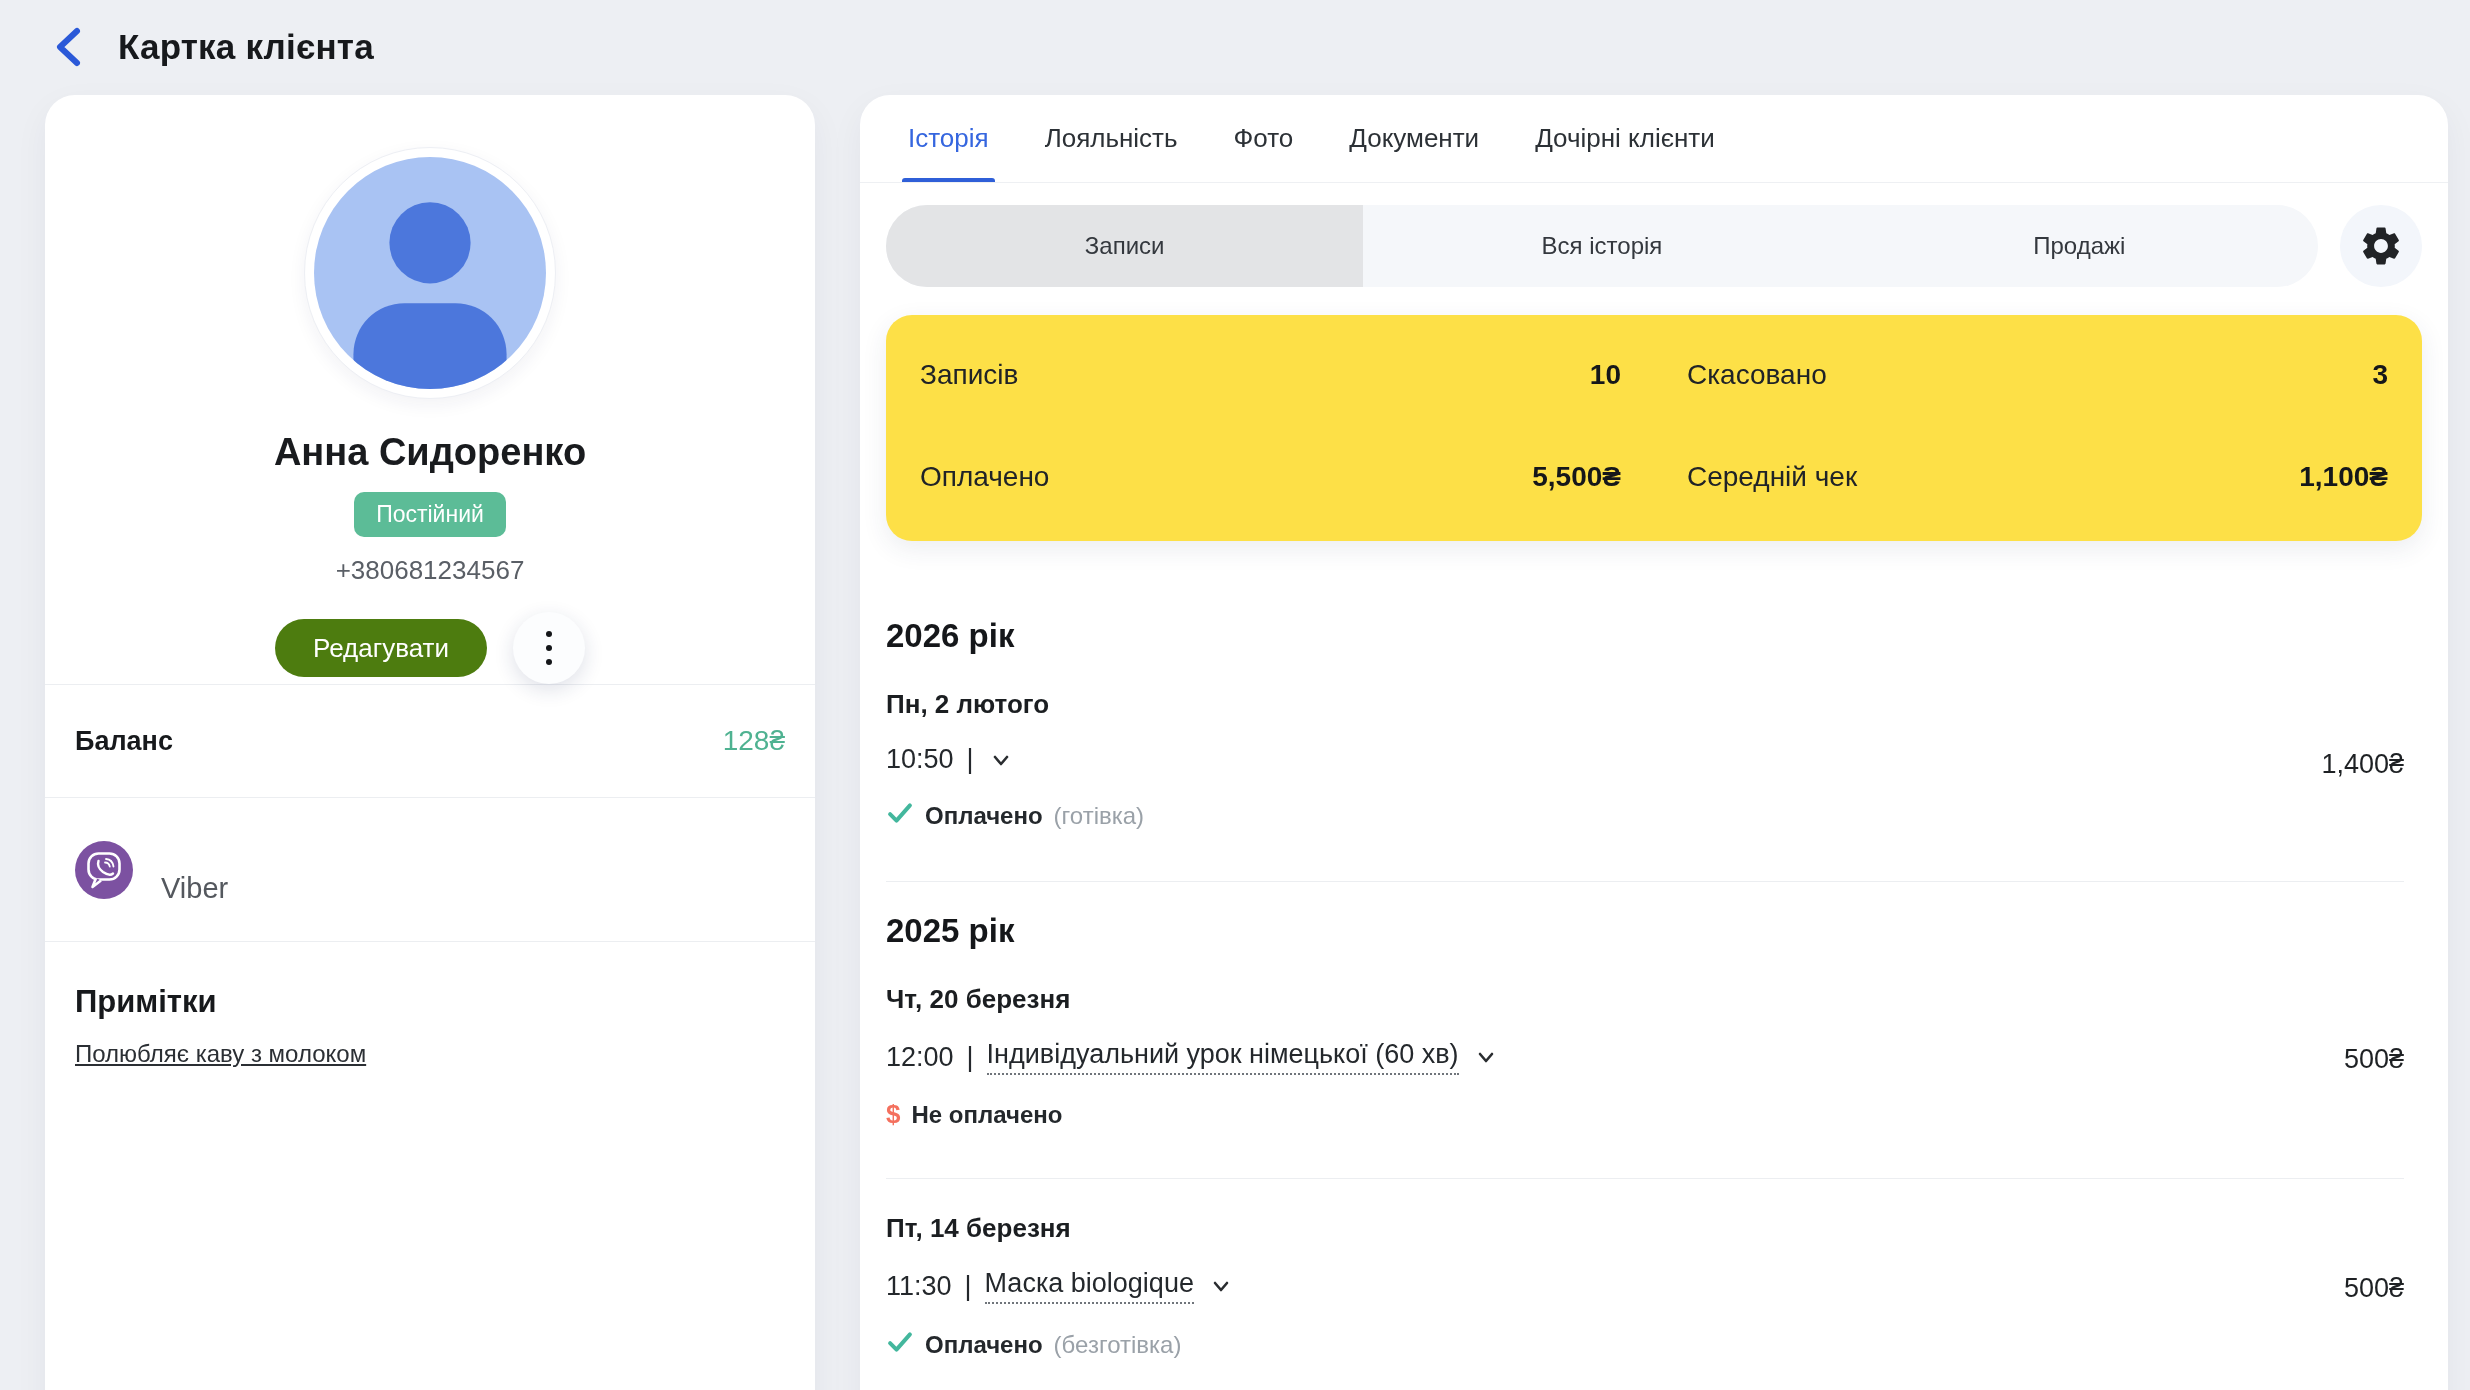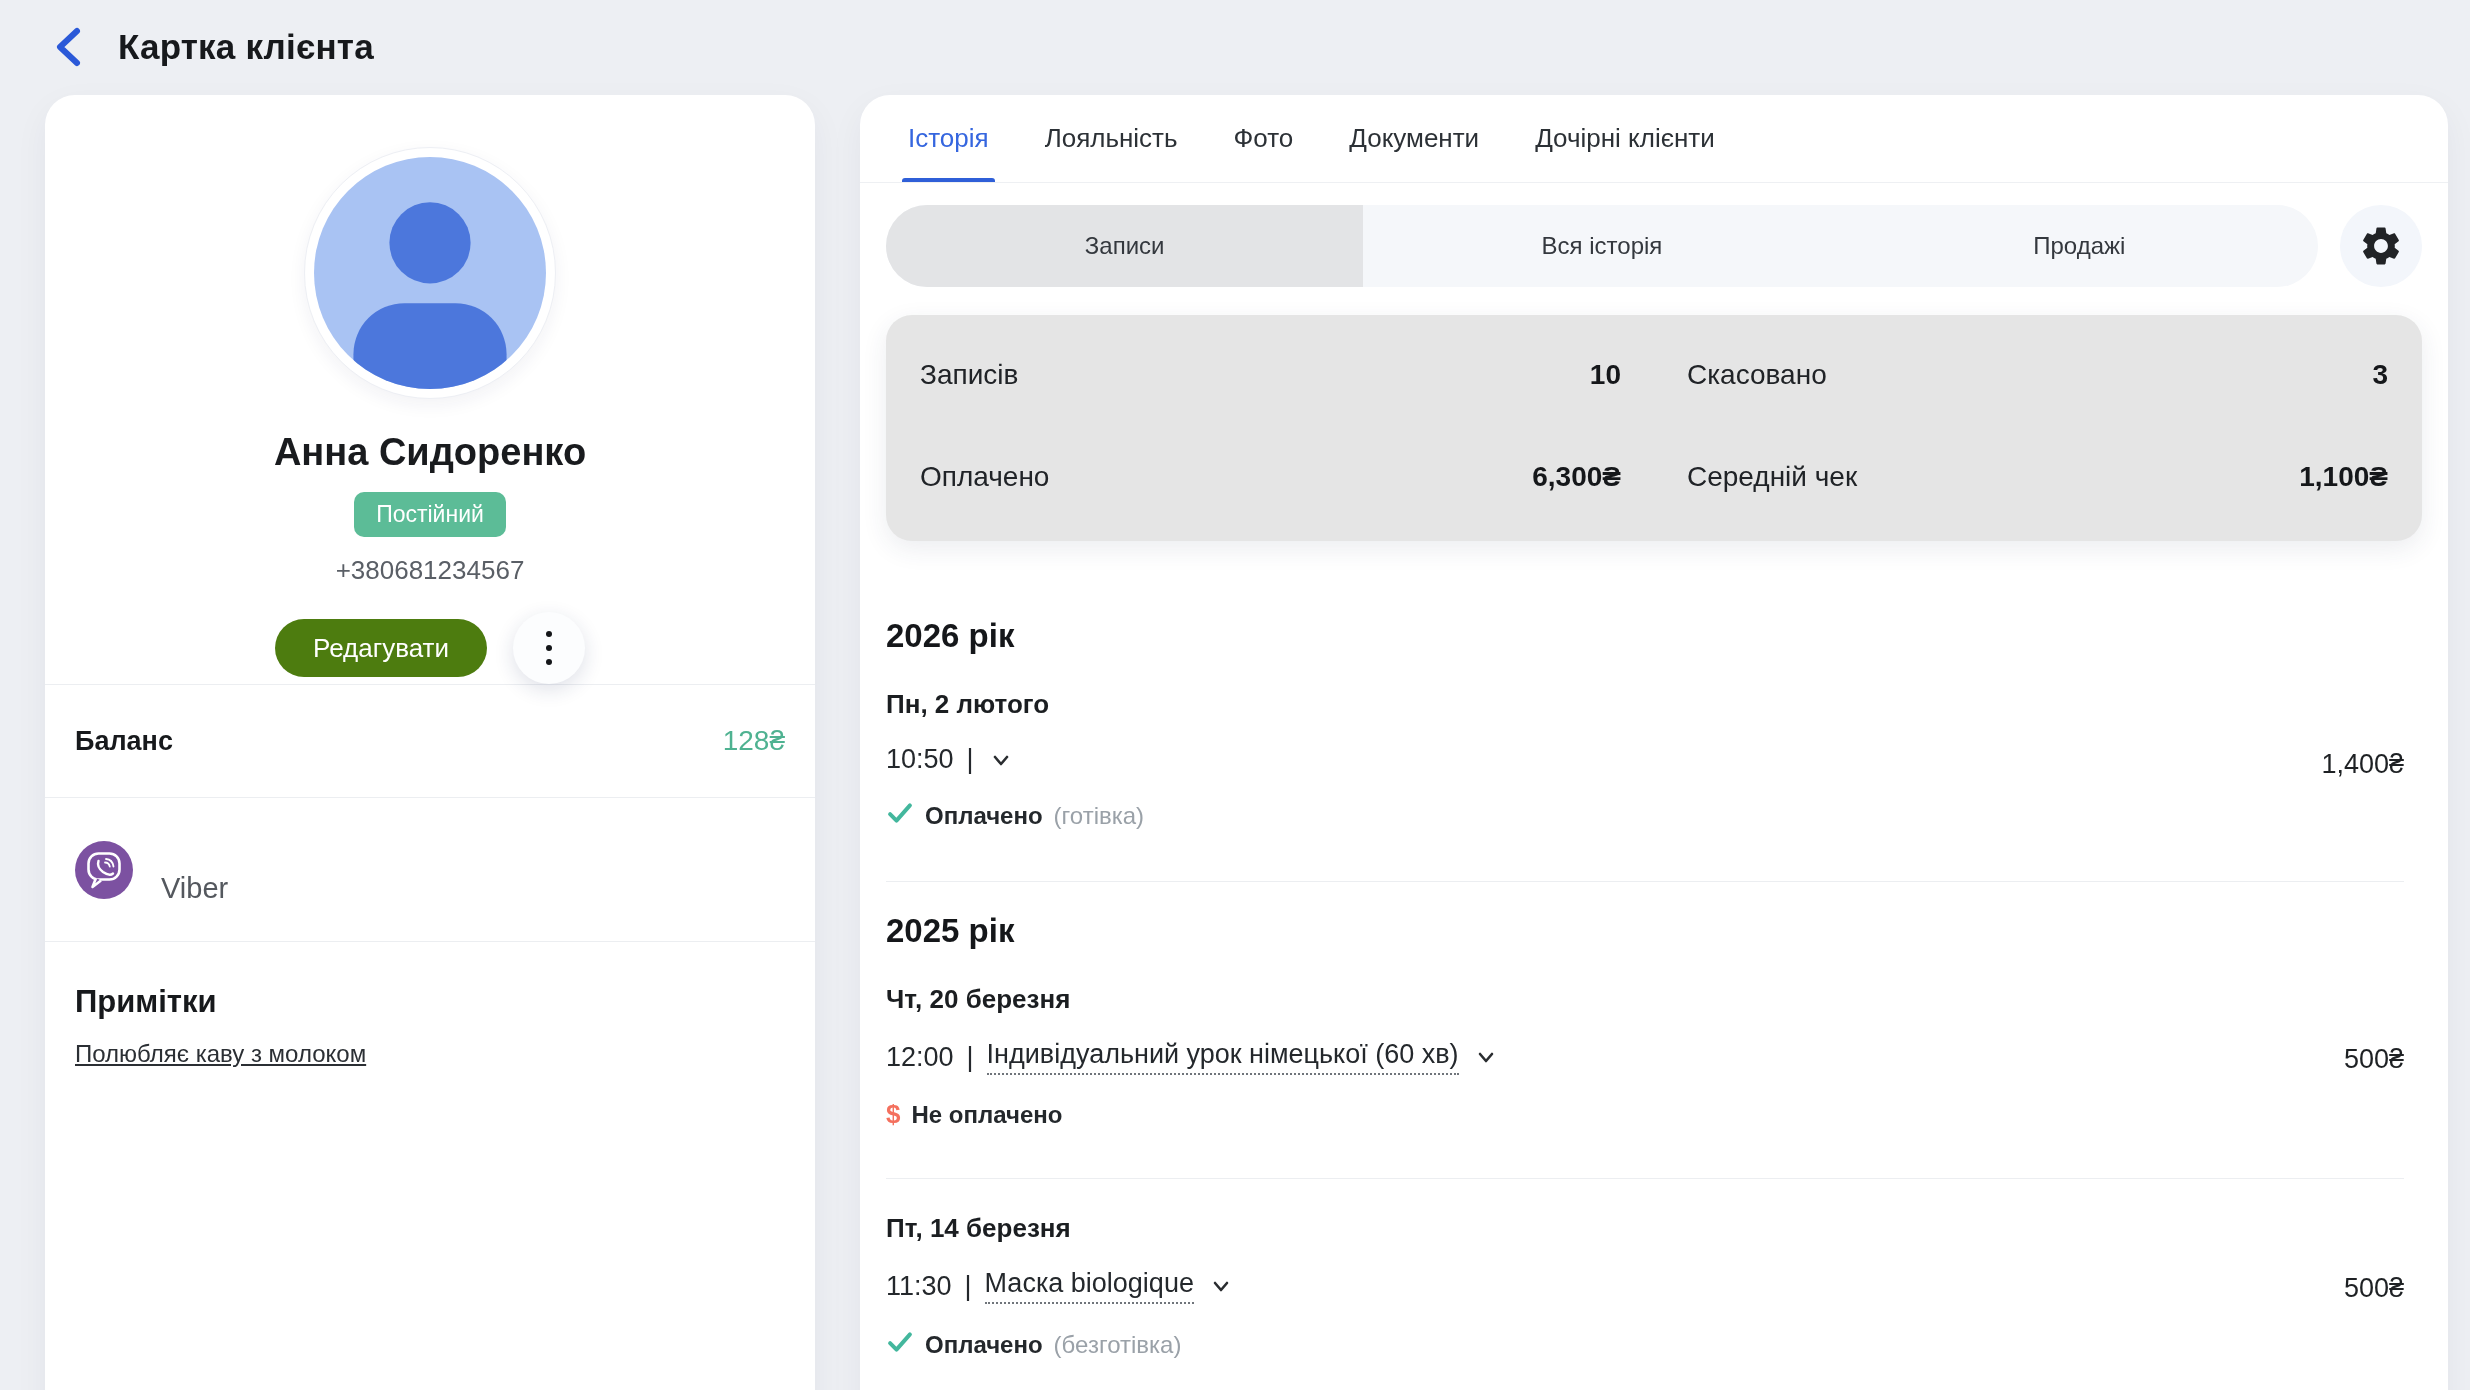--- a/index.html
+++ b/index.html
@@ -81,21 +81,21 @@
   
   .filter-row { display: flex; align-items: center; gap: 22px; margin: 22px 26px 0; }
   .segmented { flex: 1; display: flex; height: 82px; background: #f5f7fa; border-radius: 42px; overflow: hidden; }
   .segment { flex: 1; display: flex; align-items: center; justify-content: center; font-size: 24px; color: #34383e; cursor: pointer; }
   .segment.selected { background: #e3e4e6; }
   .gear-btn { width: 82px; height: 82px; border-radius: 50%; background: #f3f6fb; border: none; cursor: pointer;
     display: flex; align-items: center; justify-content: center; }
 
   
   .stats-card {
-    margin: 28px 26px 0; background: #e5e5e5; border-radius: 26px;
+    margin: 28px 26px 0; background: #fde047; border-radius: 26px;
     box-shadow: 0 8px 26px rgba(40,52,90,0.09);
     padding: 44px 34px 48px; display: grid; grid-template-columns: 1fr 1fr; column-gap: 66px; row-gap: 70px;
   }
   .stat { display: flex; justify-content: space-between; align-items: baseline; font-size: 28px; color: #202327; }
   .stat-value { font-weight: 700; color: #15171a; }
 
   
   .history { padding: 0 44px 40px 26px; }
   .year-header { font-size: 33px; font-weight: 700; color: #15171a; }
   .history > .year-header:first-child { margin-top: 76px; }
@@ -203,21 +203,21 @@
     <div class="stat">
       <span class="stat-label">Записів</span>
       <span class="stat-value">10</span>
     </div>
     <div class="stat">
       <span class="stat-label">Скасовано</span>
       <span class="stat-value">3</span>
     </div>
     <div class="stat">
       <span class="stat-label">Оплачено</span>
-      <span class="stat-value">6,300₴</span>
+      <span class="stat-value">5,500₴</span>
     </div>
     <div class="stat">
       <span class="stat-label">Середній чек</span>
       <span class="stat-value">1,100₴</span>
     </div>
   </div>
 
   <div class="history">
       <div class="year-header">2026 рік</div>
       <div class="entry">

